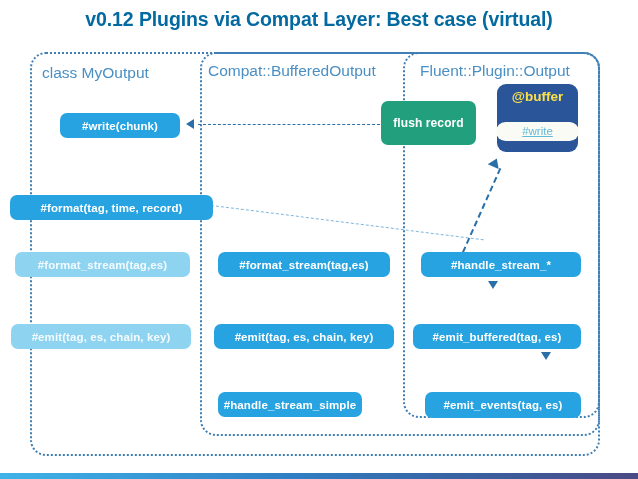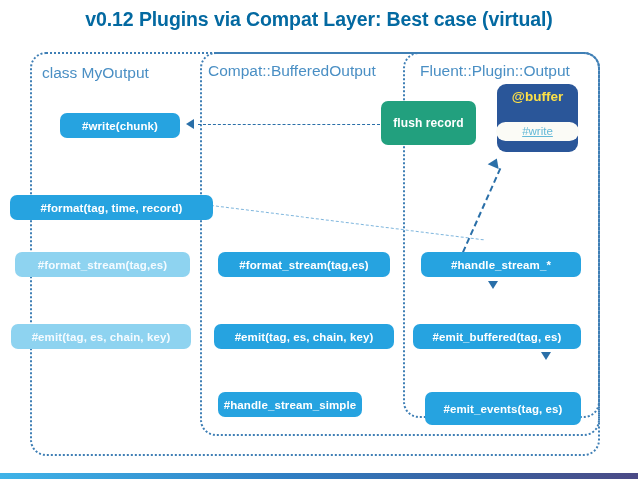--- a/index.html
+++ b/index.html
@@ -172,16 +172,16 @@
   <div class="pill" style="left:218px; top:252px; width:172px; height:25px;">#format_stream(tag,es)</div>
 
   <div class="pill" style="left:214px; top:324px; width:180px; height:25px;">#emit(tag, es, chain, key)</div>
 
   <div class="pill" style="left:218px; top:392px; width:144px; height:25px;">#handle_stream_simple</div>
 
   <div class="pill" style="left:421px; top:252px; width:160px; height:25px;">#handle_stream_*</div>
 
   <div class="pill" style="left:413px; top:324px; width:168px; height:25px;">#emit_buffered(tag, es)</div>
 
-  <div class="pill" style="left:425px; top:392px; width:156px; height:33px;">#emit_events(tag, es)</div>
+  <div class="pill" style="left:425px; top:392px; width:156px; height:26px;">#emit_events(tag, es)</div>
 
   <div class="footer-bar"></div>
 </div>
 
 </body></html>

